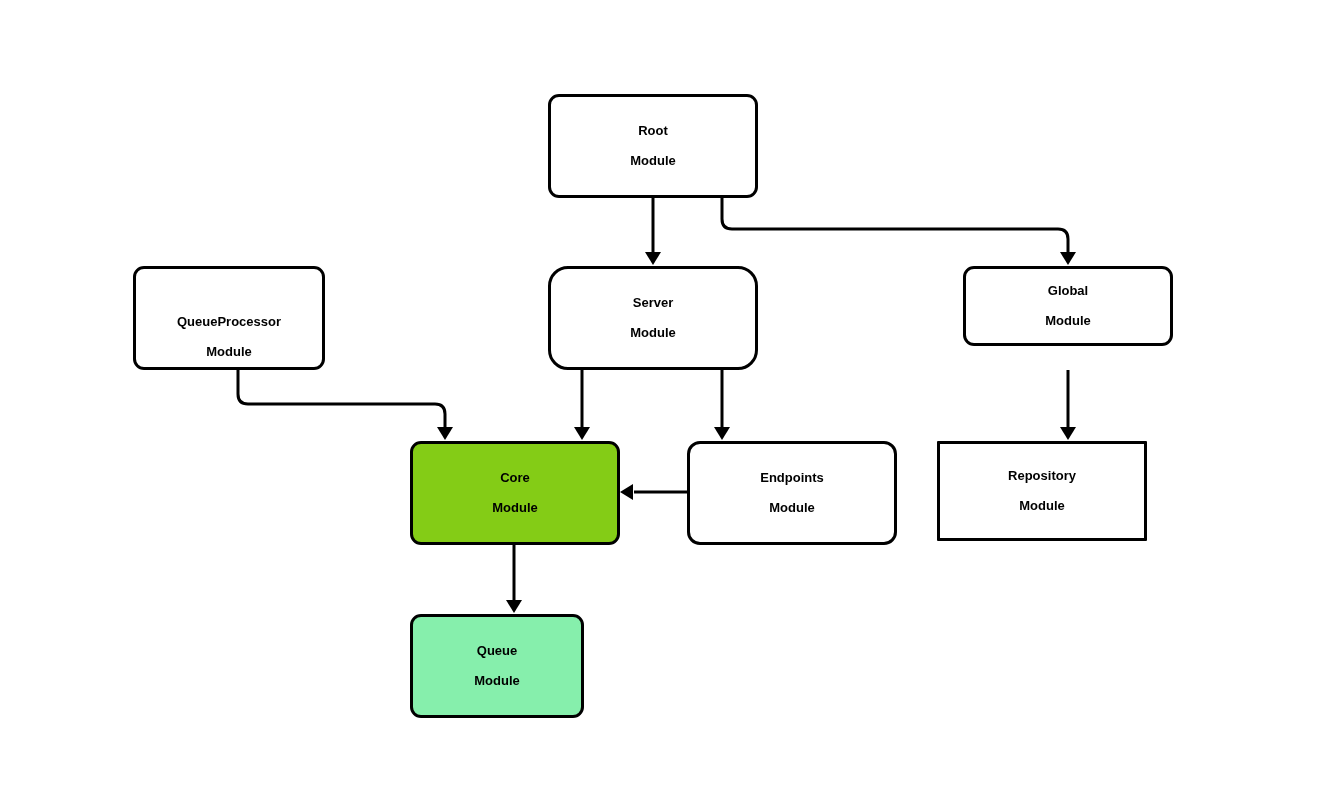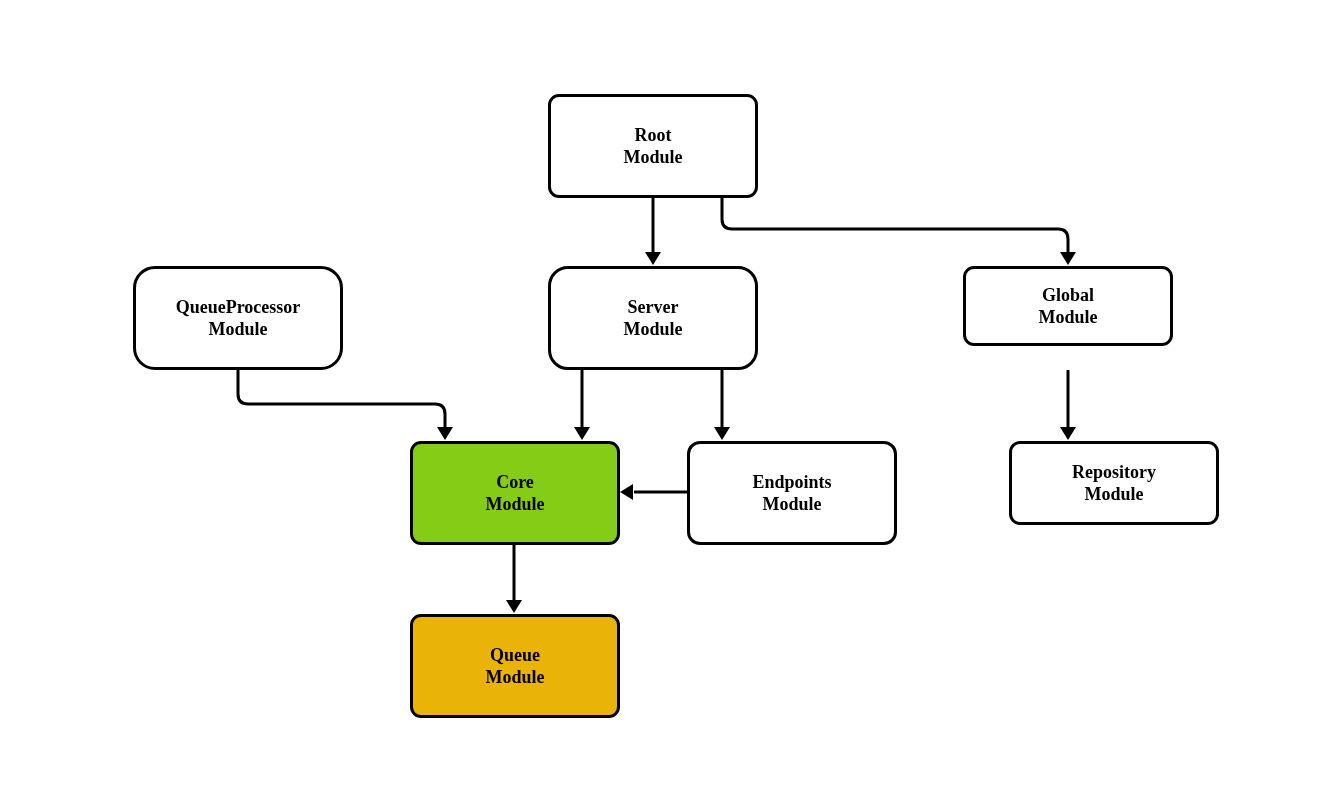--- a/index.html
+++ b/index.html
@@ -32,23 +32,23 @@
     box-sizing: border-box;
     background: #ffffff;
     border: 3px solid #000000;
     border-radius: 11px;
     display: flex;
     align-items: center;
     justify-content: center;
     z-index: 2;
   }
   .node-label {
-    font-family: Liberation Serif, serif;
-    font-size: 18px;
-    line-height: 22px;
+    font-family: Liberation Sans, sans-serif;
+    font-size: 13px;
+    line-height: 30px;
     font-weight: 700;
     color: #000000;
     text-align: center;
     white-space: pre-line;
     letter-spacing: 0px;
     user-select: none;
   }
 </style>
 </head>
 <body>
@@ -72,21 +72,21 @@
       <polygon points="633,484 633,500 620,492" fill="#000000"></polygon>
       <path d="M 514 545 L 514 600" fill="none" stroke="#000000" stroke-width="3" stroke-linecap="butt" stroke-linejoin="round"></path>
       <polygon points="506,600 522,600 514,613" fill="#000000"></polygon>
     </svg>
 
   <div class="node" style="left: 548px; top: 94px; width: 210px; height: 104px; border-radius: 11px; border-width: 3px; border-color: rgb(0, 0, 0); background: rgb(255, 255, 255);">
     <span class="node-label">Root
 Module</span>
   </div>
 
-  <div class="node" style="left: 133px; top: 266px; width: 210px; height: 104px; border-radius: 22px; border-width: 3px; border-color: rgb(0, 0, 0); background: rgb(255, 255, 255);">
+  <div class="node" style="left: 133px; top: 266px; width: 192px; height: 104px; border-radius: 11px; border-width: 3px; border-color: rgb(0, 0, 0); background: rgb(255, 255, 255); align-items: flex-end;">
     <span class="node-label">QueueProcessor
 Module</span>
   </div>
 
   <div class="node" style="left: 548px; top: 266px; width: 210px; height: 104px; border-radius: 20px; border-width: 3px; border-color: rgb(0, 0, 0); background: rgb(255, 255, 255);">
     <span class="node-label">Server
 Module</span>
   </div>
 
   <div class="node" style="left: 963px; top: 266px; width: 210px; height: 80px; border-radius: 11px; border-width: 3px; border-color: rgb(0, 0, 0); background: rgb(255, 255, 255);">
@@ -97,23 +97,23 @@
   <div class="node" style="left: 410px; top: 441px; width: 210px; height: 104px; border-radius: 11px; border-width: 3px; border-color: rgb(0, 0, 0); background: #84cc16;">
     <span class="node-label">Core
 Module</span>
   </div>
 
   <div class="node" style="left: 687px; top: 441px; width: 210px; height: 104px; border-radius: 13px; border-width: 3px; border-color: rgb(0, 0, 0); background: rgb(255, 255, 255);">
     <span class="node-label">Endpoints
 Module</span>
   </div>
 
-  <div class="node" style="left: 1009px; top: 441px; width: 210px; height: 84px; border-radius: 11px; border-width: 3px; border-color: rgb(0, 0, 0); background: rgb(255, 255, 255);">
+  <div class="node" style="left: 937px; top: 441px; width: 210px; height: 100px; border-radius: 1px; border-width: 3px; border-color: rgb(0, 0, 0); background: rgb(255, 255, 255);">
     <span class="node-label">Repository
 Module</span>
   </div>
 
-  <div class="node" style="left: 410px; top: 614px; width: 210px; height: 104px; border-radius: 11px; border-width: 3px; border-color: rgb(0, 0, 0); background: #eab308;">
+  <div class="node" style="left: 410px; top: 614px; width: 174px; height: 104px; border-radius: 11px; border-width: 3px; border-color: rgb(0, 0, 0); background: #86efac;">
     <span class="node-label">Queue
 Module</span>
   </div>
 
 </div>
 
 </body></html>

